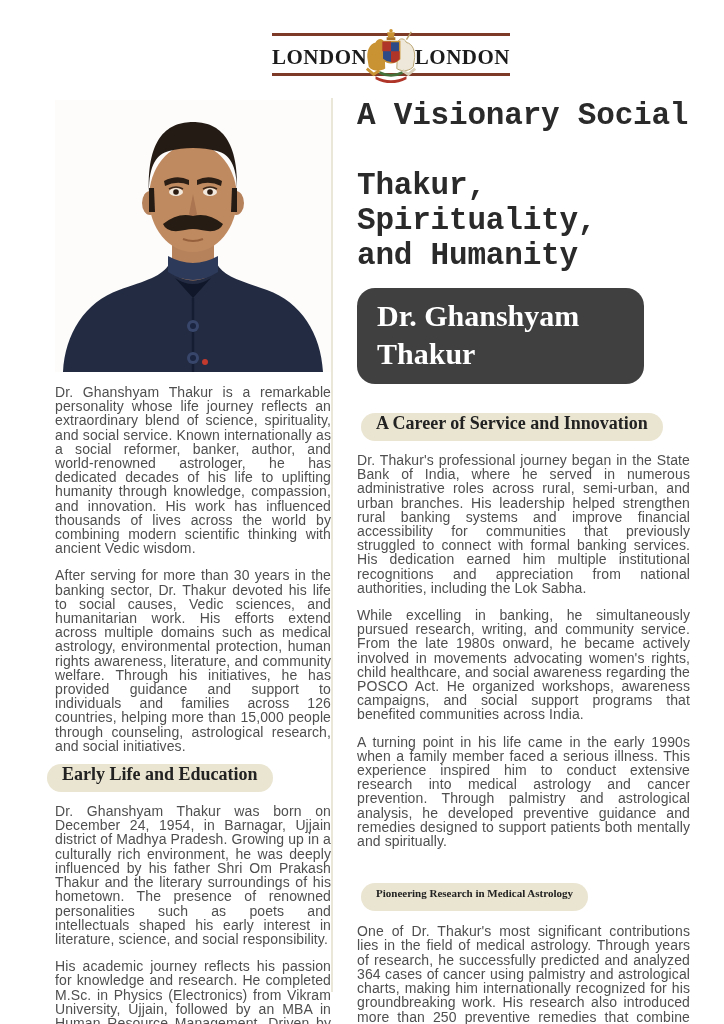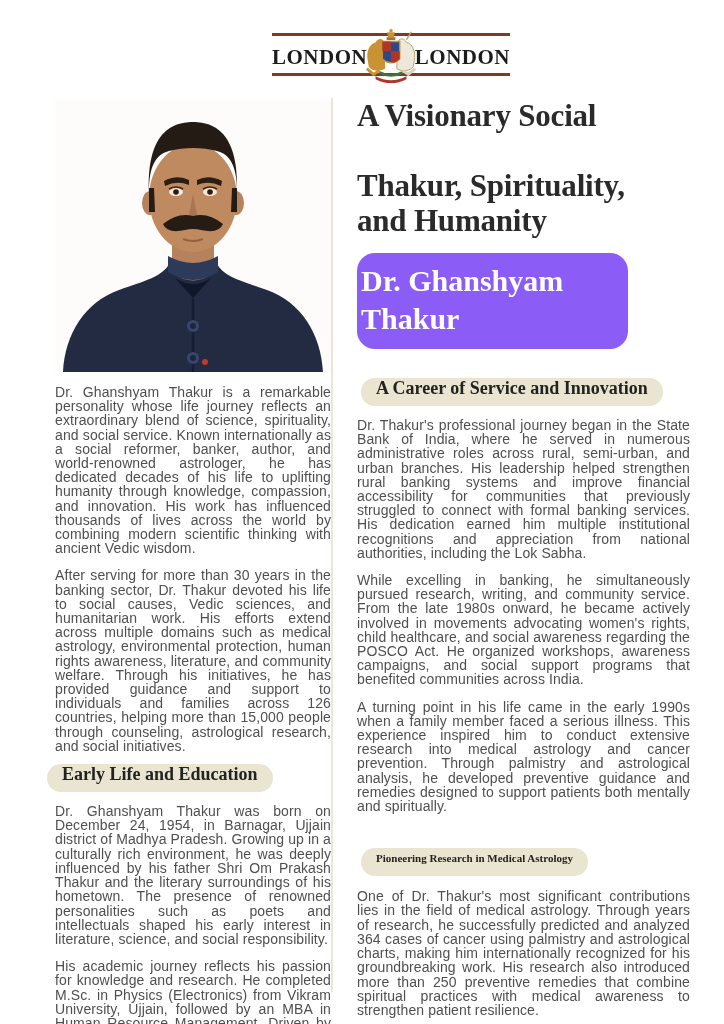--- a/index.html
+++ b/index.html
@@ -41,24 +41,24 @@
   }
   .pill-left { margin:-2px 0 12px -8px; }
   .pill-career { margin:-3px 0 12px 4px; }
   .pill-research { margin:22px 0 13px 4px; font-size:11px; }
 
   .headline {
     font-family:"Liberation Serif", serif; font-weight:700; font-size:31px;
     line-height:35px; color:#2a2a2a; letter-spacing:-.2px;
   }
   .badge {
-    display:inline-block; background:#8b5cf6; color:#ffffff;
+    display:inline-block; background:#404040; color:#ffffff;
     font-family:"Liberation Serif", serif; font-weight:700;
     font-size:30px; line-height:38px; border-radius:18px;
-    padding:9px 22px 11px 4px; width:245px; margin:15px 0 31px 0;
+    padding:9px 22px 11px 20px; width:245px; margin:15px 0 31px 0;
   }
 </style>
 </head>
 <body>
 
 <div class="page">
 
   <header class="masthead">
     <div class="mast-inner">
       <span class="rule rule-top"></span>
@@ -149,21 +149,21 @@
     <div>
       <span class="pill pill-left">Early Life and Education</span>
     </div>
 
     <p class="para">Dr. Ghanshyam Thakur was born on December 24, 1954, in Barnagar, Ujjain district of Madhya Pradesh. Growing up in a culturally rich environment, he was deeply influenced by his father Shri Om Prakash Thakur and the literary surroundings of his hometown. The presence of renowned personalities such as poets and intellectuals shaped his early interest in literature, science, and social responsibility.</p>
     <p class="para">His academic journey reflects his passion for knowledge and research. He completed M.Sc. in Physics (Electronics) from Vikram University, Ujjain, followed by an MBA in Human Resource Management. Driven by his curiosity for deeper scientific exploration, he pursued a Ph.D. in Astrology, later achieving prestigious academic honors including D.Sc. (Doctor of Science) and D.Litt. degrees from Zoroastrian College, Mumbai.</p>
   </section>
 
   <section class="col-right">
 
-    <h1 class="headline" style="margin:0;">
+    <h1 class="headline" style="margin:0;font-family:Liberation Mono, monospace;">
       <span>A Visionary Social</span><br>
       <br>
       <span>Thakur, Spirituality,</span><br>
       <span>and Humanity</span>
     </h1>
 
     <div class="badge">Dr. Ghanshyam Thakur</div>
 
 
     <div>

